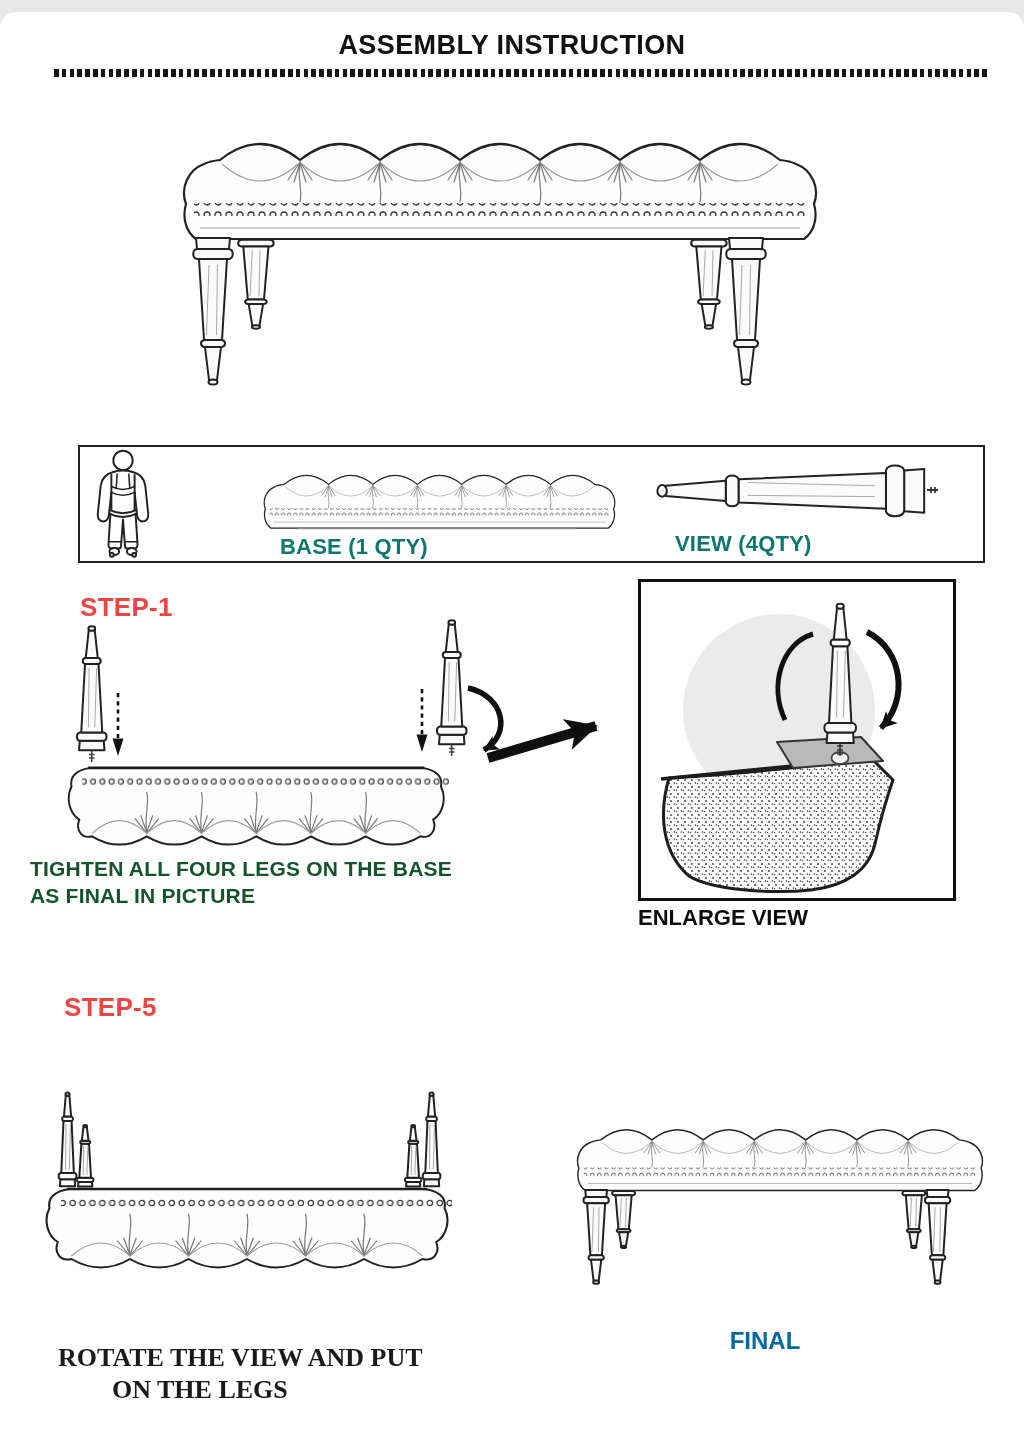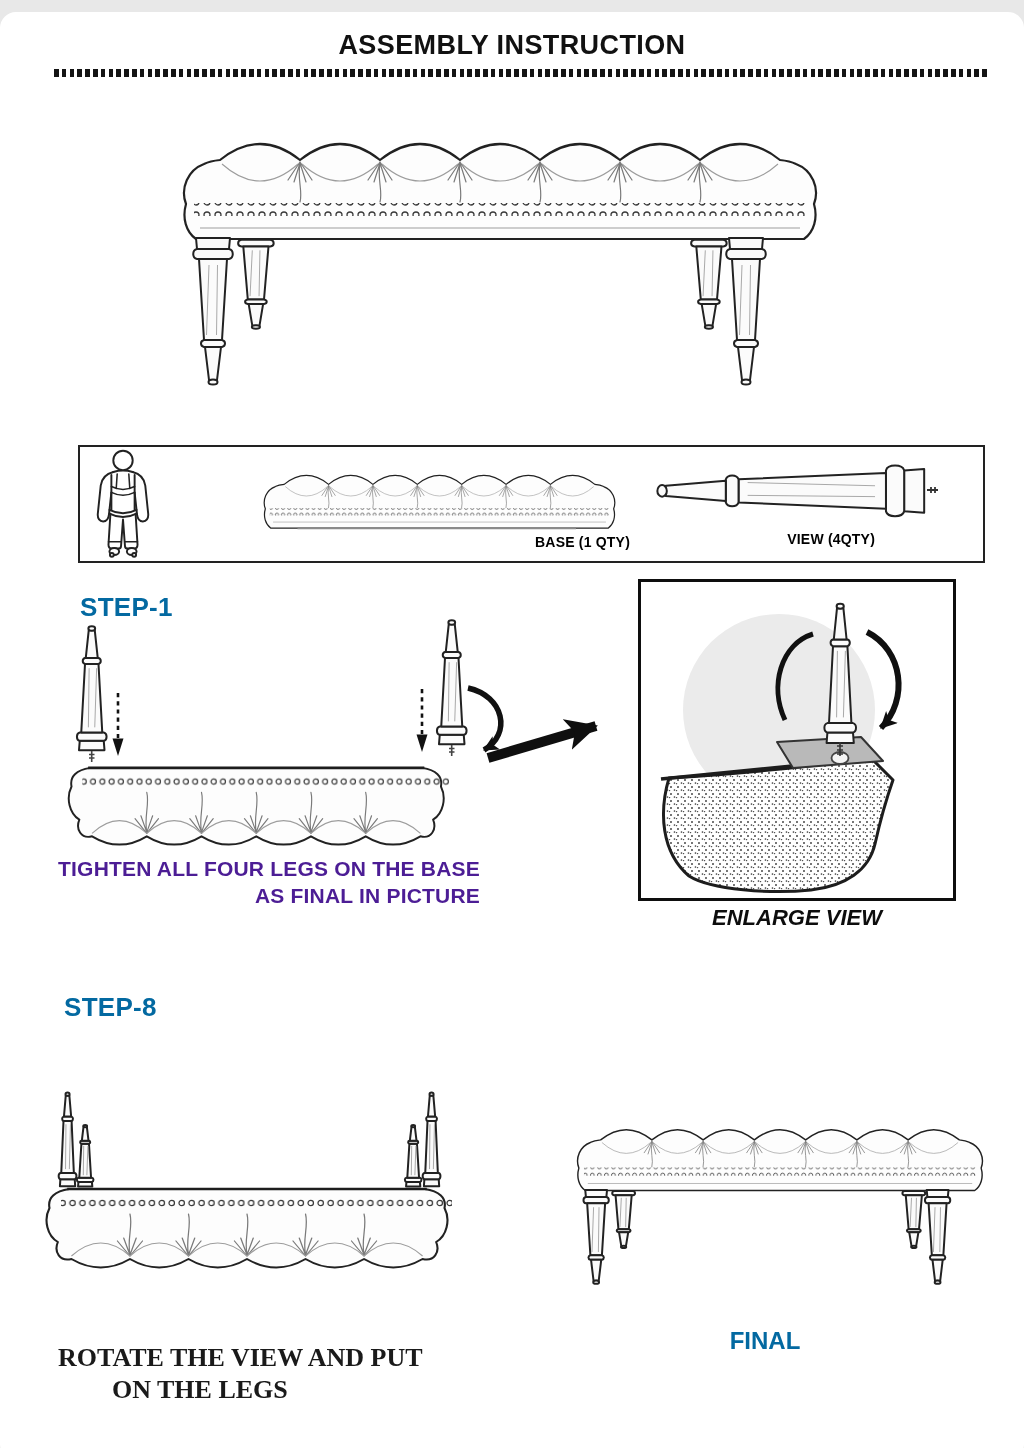--- a/index.html
+++ b/index.html
@@ -15,37 +15,37 @@
   }
   .dotted-rule{
     left:54px;top:57px;width:936px;height:8px;
     background:repeating-linear-gradient(90deg,#141414 0 4.6px,transparent 4.6px 7.8px);
   }
   .parts-box{
     left:78px;top:433px;width:903px;height:114px;
     border:2px solid #222;background:#fff;
   }
   .part-label{
-    font-size:14px;font-weight:bold;color:#000000;text-align:right;
+    font-size:22px;font-weight:bold;color:#0f766e;text-align:left;
     letter-spacing:.2px;
   }
   .step-heading{
-    font-size:26px;font-weight:bold;color:#0369a1;letter-spacing:.3px;
+    font-size:26px;font-weight:bold;color:#ef4444;letter-spacing:.3px;
   }
   .caption-bold{
-    font-size:21px;font-weight:bold;color:#4c1d95;text-align:right;line-height:27px;
+    font-size:21px;font-weight:bold;color:#14532d;text-align:left;line-height:27px;
     letter-spacing:.2px;
   }
   .enlarge-box{
     left:638px;top:567px;width:312px;height:316px;
     border:3px solid #0e0e0e;background:#fff;
   }
   .enlarge-label{
-    left:638px;top:893px;width:318px;text-align:center;
-    font-size:22px;font-weight:bold;font-style:italic;color:#0d0d0d;
+    left:638px;top:893px;width:318px;text-align:left;
+    font-size:22px;font-weight:bold;color:#0d0d0d;
   }
   .final-label{
     left:665px;top:1315px;width:200px;text-align:center;
     font-size:24px;font-weight:bold;color:#0369a1;
   }
   .footer-text{
     left:58px;top:1330px;width:410px;
     font-family:"Liberation Serif","DejaVu Serif",serif;
     font-size:26px;font-weight:bold;color:#1a1a1a;line-height:32px;
   }
@@ -214,21 +214,21 @@
       <path d="M136 160 L220 155 L242 179 L152 186 Z" fill="#b9b9b9" stroke="#333" stroke-width="2" stroke-linejoin="round"></path>
       <ellipse cx="199" cy="176" rx="8.5" ry="6" fill="#f4f4f4" stroke="#444" stroke-width="1.8"></ellipse>
       <use href="#benchleg" transform="translate(216,162) rotate(180) scale(0.8,0.95)"></use>
       <path d="M199 160 L199 174 M196 164 L202 164 M196 168 L202 168 M196 172 L202 172" stroke="#333" stroke-width="1.6" fill="none"></path>
       <path d="M172 52 C140 62 128 104 144 138" stroke="#101010" stroke-width="5" fill="none"></path>
       <path d="M226 50 C262 68 268 118 240 146" stroke="#101010" stroke-width="6" fill="none" marker-end="url(#ah-med)"></path>
     </svg>
   </div>
   <div class="abs enlarge-label">ENLARGE VIEW</div>
 
-  <div class="abs step-heading" style="left:64px;top:980px">STEP-8</div>
+  <div class="abs step-heading" style="left:64px;top:980px">STEP-5</div>
 
   <svg class="abs" style="left:44px;top:1076px" width="408" height="184" viewBox="0 0 408 184">
     <use href="#benchleg" transform="translate(50,99) rotate(180) scale(0.42,0.42)"></use>
     <use href="#benchleg" transform="translate(378,99) rotate(180) scale(0.42,0.42)"></use>
     <use href="#benchleg" transform="translate(33,99) rotate(180) scale(0.45,0.64)"></use>
     <use href="#benchleg" transform="translate(397,99) rotate(180) scale(0.45,0.64)"></use>
     <use href="#updbase" transform="translate(-6,96) scale(1.045,1)"></use>
   </svg>
 
   <svg class="abs" style="left:575px;top:1100px" width="410" height="175" viewBox="0 0 640 270">

